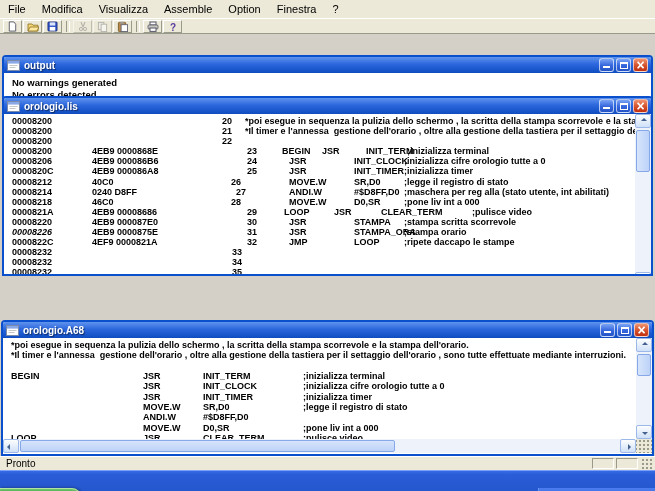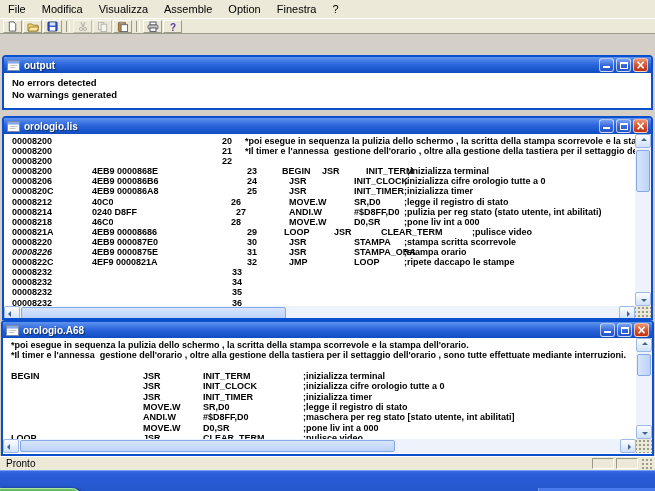--- a/index.html
+++ b/index.html
@@ -202,27 +202,27 @@
         </span>
         <span class="title-text">output</span>
         <span class="caption-buttons">
           <span class="cap-btn small glyph-min"></span>
           <span class="cap-btn small glyph-max"></span>
           <span class="cap-btn small close glyph-close glyph-close-sm"></span>
         </span>
       </div>
       <div class="child-body" style="height:35px;">
         <div class="output-lines">
+          <div>No warnings generated</div>
           <div>No errors detected</div>
-          <div>No warnings generated</div>
         </div>
       </div>
     </div>
 
-    <div class="child" style="left:2px;top:116px;width:651px;height:204px;">
+    <div class="child" style="left:2px;top:96px;width:651px;height:180px;">
       <div class="child-title">
         <span class="win-ico">
           <svg width="13" height="11" viewBox="0 0 13 11">
               <rect x="0.5" y="0.5" width="12" height="10" fill="#fff" stroke="#7a8aa8"></rect>
               <rect x="1" y="1" width="11" height="2.6" fill="#88a8e8"></rect>
               <rect x="2.5" y="5" width="8" height="1" fill="#c8c8c8"></rect>
               <rect x="2.5" y="7" width="6" height="1" fill="#c8c8c8"></rect>
             </svg>
         </span>
         <span class="title-text">orologio.lis</span>
@@ -280,21 +280,21 @@
               <span style="left: 285px;">MOVE.W</span>
               <span style="left: 350px;">SR,D0</span>
               <span style="left: 400px;">;legge il registro di stato</span>
             </div>
             <div class="code-row">
               <span style="left: 8px;">00008214</span>
               <span style="left: 88px;">0240 D8FF</span>
               <span style="left: 232px;">27</span>
               <span style="left: 285px;">ANDI.W</span>
               <span style="left: 350px;">#$D8FF,D0</span>
-              <span style="left: 400px;">;pulizia per reg stato (stato utente, int abilitati)</span>
+              <span style="left: 400px;">;maschera per reg alla (stato utente, int abilitati)</span>
             </div>
             <div class="code-row">
               <span style="left: 8px;">00008218</span>
               <span style="left: 88px;">46C0</span>
               <span style="left: 227px;">28</span>
               <span style="left: 285px;">MOVE.W</span>
               <span style="left: 350px;">D0,SR</span>
               <span style="left: 400px;">;pone liv int a 000</span>
             </div>
             <div class="code-row">
@@ -406,21 +406,20 @@
               <span style="left: 300px;">;inizializza timer</span>
             </div>
             <div class="code-row">
               <span style="left: 140px;">MOVE.W</span>
               <span style="left: 200px;">SR,D0</span>
               <span style="left: 300px;">;legge il registro di stato</span>
             </div>
             <div class="code-row">
               <span style="left: 140px;">ANDI.W</span>
               <span style="left: 200px;">#$D8FF,D0</span>
-              <span style="left: 300px;">;maschera per reg stato [stato utente, int abilitati]</span>
             </div>
             <div class="code-row">
               <span style="left: 140px;">MOVE.W</span>
               <span style="left: 200px;">D0,SR</span>
               <span style="left: 300px;">;pone liv int a 000</span>
             </div>
             <div class="code-row">
               <span style="left: 8px;">LOOP</span>
               <span style="left: 140px;">JSR</span>
               <span style="left: 200px;">CLEAR_TERM</span>

